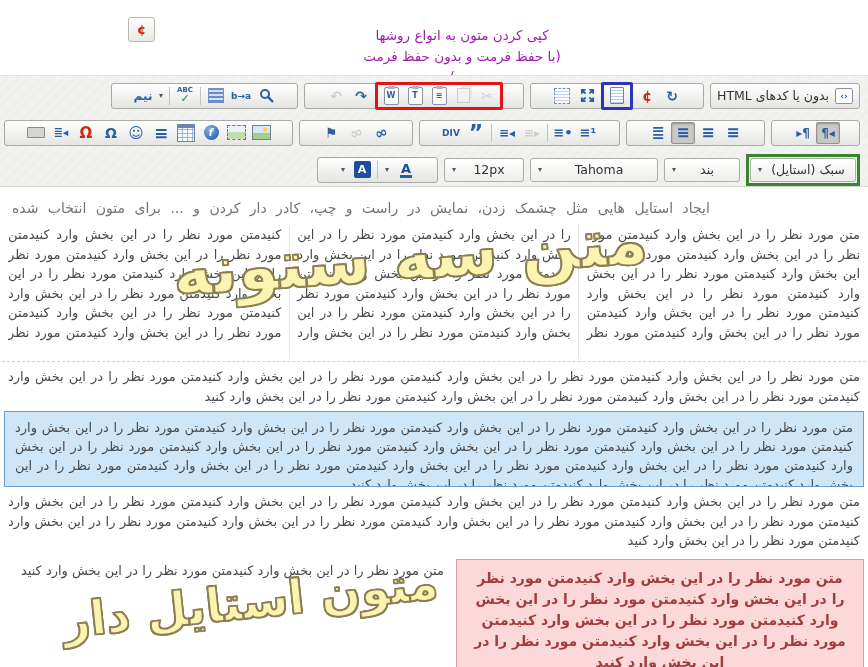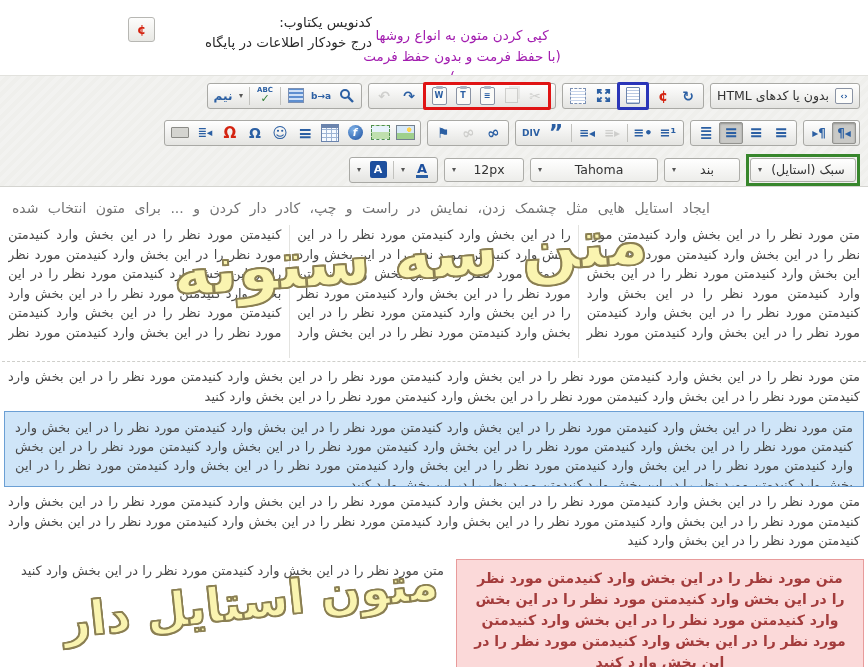--- a/index.html
+++ b/index.html
@@ -16,21 +16,21 @@
   .note{position:absolute;direction:rtl;text-align:center;font-size:13.5px;line-height:21px;}
   .note-copy{left:352px;top:25px;width:220px;color:#a21caf;}
   .note-templates{left:588px;top:17px;width:235px;color:#2937c8;}
 
   
   .toolbar{position:absolute;top:75px;left:0;width:868px;height:112px;box-sizing:border-box;
     background:repeating-linear-gradient(135deg,#f2f2f0 0 4px,#efefec 4px 8px);
     border-top:1px solid #e2e2de;border-bottom:1px solid #d4d4d0;}
   .tb-row{display:flex;justify-content:flex-end;align-items:center;gap:6px;padding:4px 8px 2px 4px;height:31px;}
   .tb-group{display:flex;align-items:center;gap:1px;background:linear-gradient(#ffffff,#e4e4e1);
-    border:1px solid #a9a9a5;border-radius:3px;padding:2px 3px;height:26px;box-sizing:border-box;}
+    border:1px solid #a9a9a5;border-radius:3px;padding:2px 19px;height:26px;box-sizing:border-box;}
   .tb-btn{min-width:24px;height:22px;padding:0 1px;display:flex;align-items:center;justify-content:center;
     border-radius:2px;cursor:pointer;color:#2b5fa3;font-weight:bold;font-size:14px;box-sizing:border-box;}
   .tb-btn.pressed{background:#c9c9c6;box-shadow:inset 0 1px 2px rgba(0,0,0,.28);border:1px solid #93938f;}
   .tb-btn.disabled{color:#b3b3b0;opacity:.55;cursor:default;}
   .tb-sep{width:1px;height:18px;background:#c2c2be;margin:0 2px;}
   .caret{font-size:8px;color:#555;line-height:1;}
   .ann-red{display:flex;align-items:center;border:3px solid #e01414;border-radius:2px;padding:0 1px;margin:-3px 1px;}
   .ann-blue{display:flex;align-items:center;border:3px solid #2a35b8;border-radius:2px;padding:0 1px;margin:-3px 1px;}
   .ann-green{display:flex;align-items:center;border:3px solid #37862c;padding:1px;margin:-3px 0;}
 
@@ -107,24 +107,20 @@
 </head>
 <body>
 
 <div class="page">
 
   <div class="annos">
     <div class="codenvis">
       <div class="codenvis-btn">
         <span>¢</span>
       </div>
-      <div class="codenvis-text">
-        <div>کدنویس یکتاوب:</div>
-        <div>درج خودکار اطلاعات در پایگاه</div>
-      </div>
     </div>
     <div class="note note-copy">
       <div>کپی کردن متون به انواع روشها</div>
       <div>(با حفظ فرمت و بدون حفظ فرمت ورد)</div>
     </div>
     <div class="note note-templates">
     </div>
   </div>
 
   <div class="toolbar">

